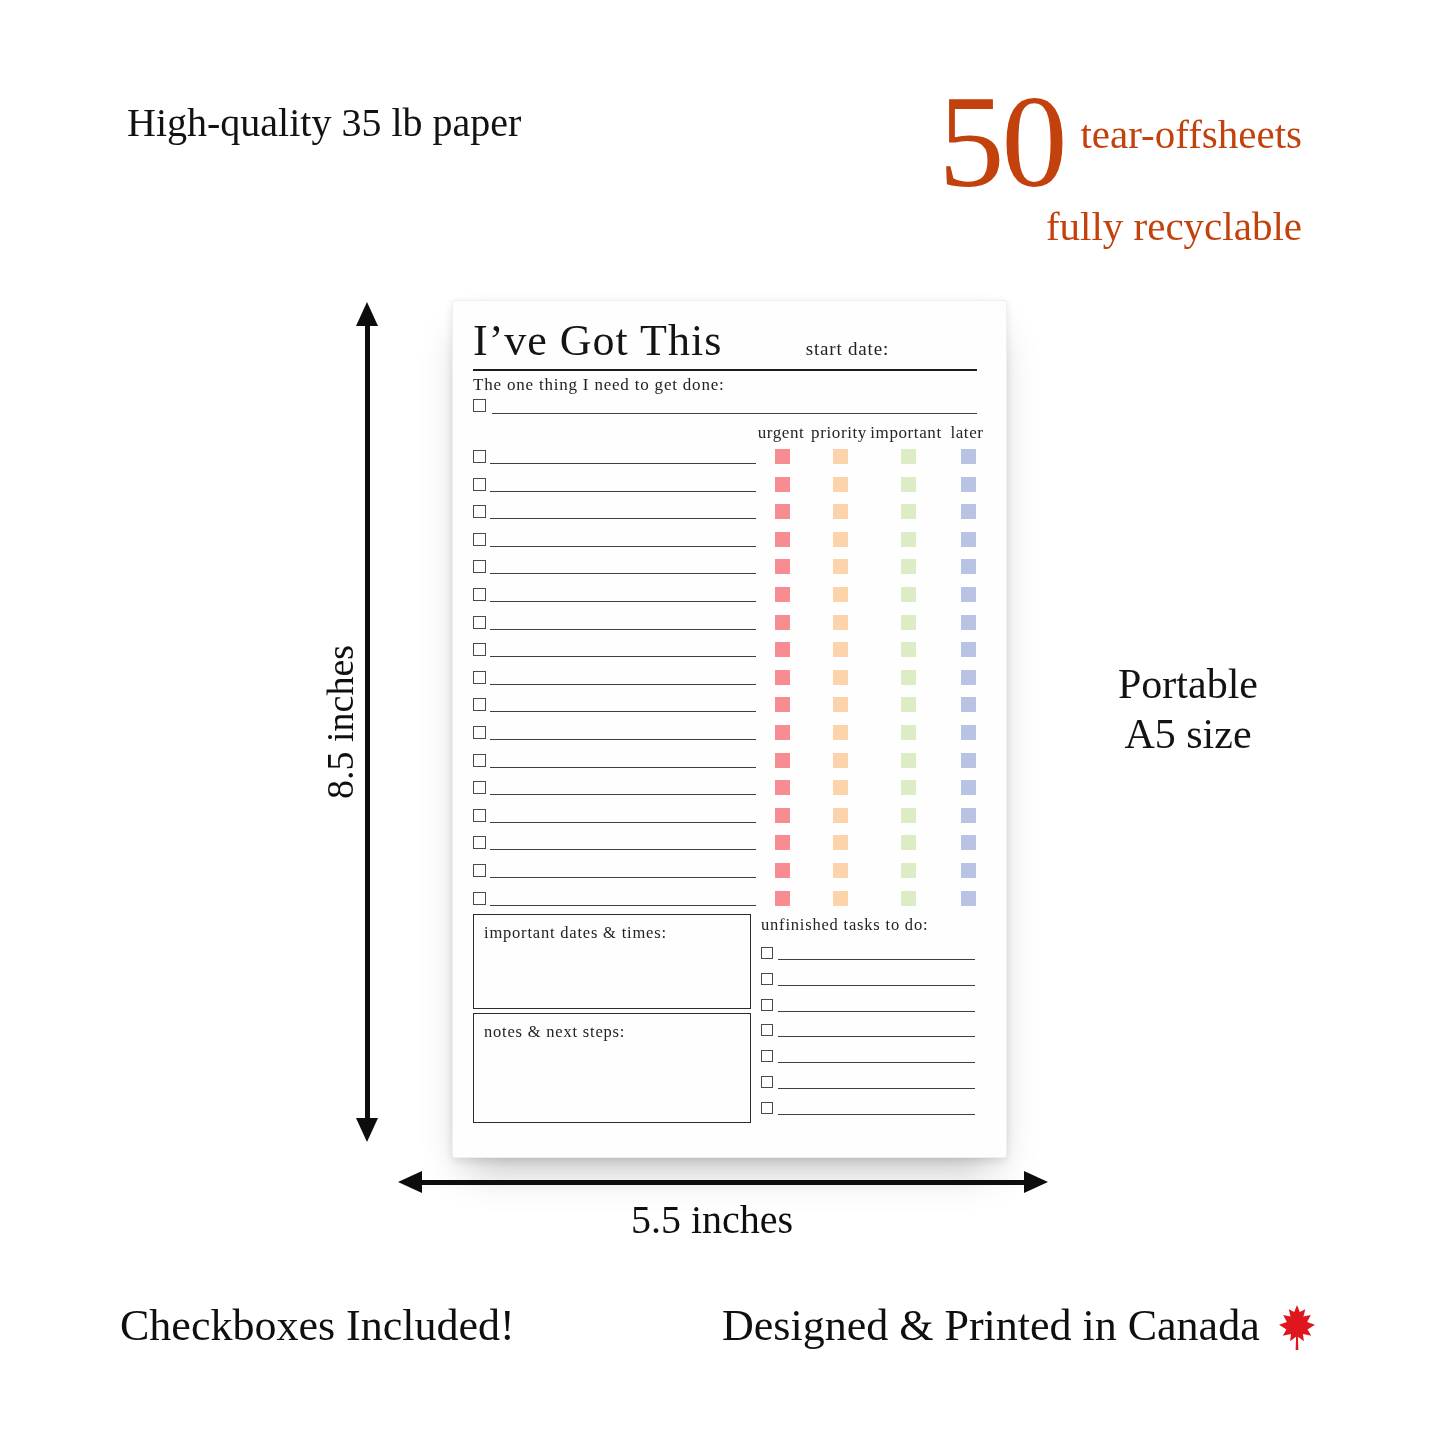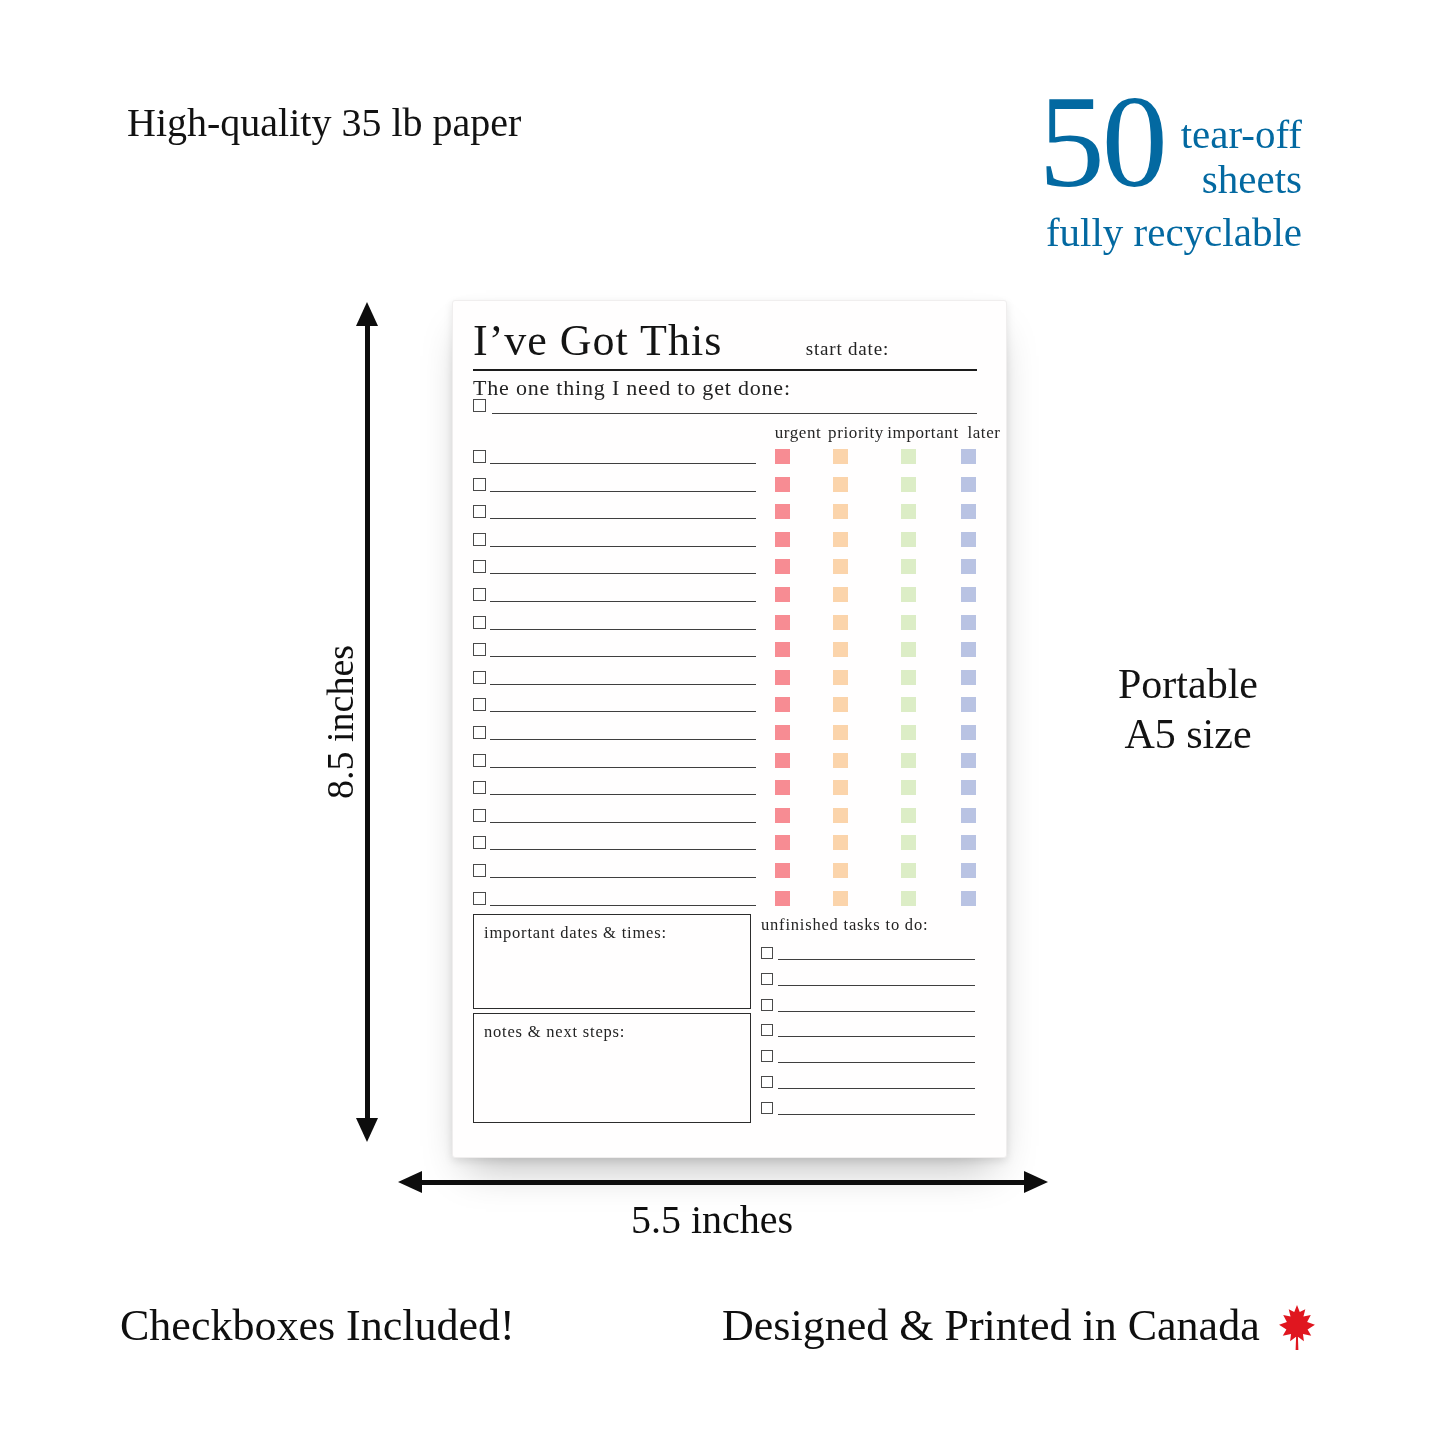--- a/index.html
+++ b/index.html
@@ -3,41 +3,41 @@
 <meta charset="utf-8">
 <style>
   html,body{margin:0;padding:0;background:#fff;}
   .canvas{position:relative;width:1445px;height:1445px;background:#ffffff;overflow:hidden;
           font-family:"Liberation Serif","DejaVu Serif",serif;color:#161616;}
 
   
   .premium{position:absolute;left:127px;top:100px;font-size:40px;line-height:1.17;color:#121212;}
 
   
-  .sheets-callout{position:absolute;top:88px;right:143px;text-align:right;color:#0369a1;}
+  .sheets-callout{position:absolute;top:88px;right:143px;text-align:right;color:#c2410c;}
   .sheets-top{display:flex;align-items:flex-start;justify-content:flex-end;gap:16px;}
   .fifty{font-size:132px;line-height:0.82;letter-spacing:-3px;}
-  .sheets-words{display:flex;flex-direction:column;align-items:flex-end;font-size:41px;line-height:1.1;padding-top:24px;justify-content:center;}
+  .sheets-words{display:flex;flex-direction:row;align-items:flex-end;font-size:41px;line-height:1.1;padding-top:24px;justify-content:center;}
   .recyclable{font-size:41px;margin-top:6px;}
 
   
   .notepad{position:absolute;left:452px;top:300px;width:555px;height:858px;background:#fffefe;
            border:1px solid #f0eeee;border-radius:3px;box-sizing:border-box;
            box-shadow:0 3px 8px rgba(0,0,0,.10),0 22px 40px -14px rgba(0,0,0,.28);color:#232323;}
   .pad-header{position:absolute;left:20px;right:29px;top:14px;height:54px;
               display:flex;align-items:baseline;border-bottom:2px solid #1c1c1c;}
   .pad-title{font-size:44px;letter-spacing:1px;color:#141414;}
   .start-date{margin-left:auto;margin-right:88px;font-size:19px;letter-spacing:0.8px;}
-  .one-thing-label{position:absolute;left:20px;top:74px;font-size:22px;letter-spacing:0.8px;}
+  .one-thing-label{position:absolute;left:20px;top:74px;font-size:17px;letter-spacing:0.8px;}
   .one-thing-row{position:absolute;left:20px;right:29px;top:97px;height:18px;}
   .one-thing-row .cb{top:1px;}
   .one-thing-row .wide-line{position:absolute;left:19px;right:0;top:15px;border-bottom:1.6px solid #3f3f3f;}
 
   .col-headers{position:absolute;left:0;top:122px;width:100%;height:20px;font-size:17px;letter-spacing:0.6px;color:#262626;}
-  .col-label{position:absolute;transform:translateX(-50%);white-space:nowrap;margin-left:17px;}
+  .col-label{position:absolute;transform:translateX(-50%);white-space:nowrap;}
   .col-label.c0{left:328px;} .col-label.c1{left:386px;} .col-label.c2{left:453px;} .col-label.c3{left:514px;}
 
   .task-rows{position:absolute;left:20px;right:29px;top:146px;}
   .task-row{position:relative;height:27.6px;}
   .cb{position:absolute;left:0;width:13px;height:13px;border:1.6px solid #4a4a4a;background:#fff;box-sizing:border-box;display:inline-block;}
   .task-row .cb{top:3px;}
   .task-row .tline{position:absolute;left:17px;width:266px;top:16px;border-bottom:1.6px solid #3f3f3f;}
   .sq{position:absolute;top:2px;width:15px;height:15px;}
   .sq0{left:302px;} .sq1{left:360px;} .sq2{left:428px;} .sq3{left:488px;}
 

